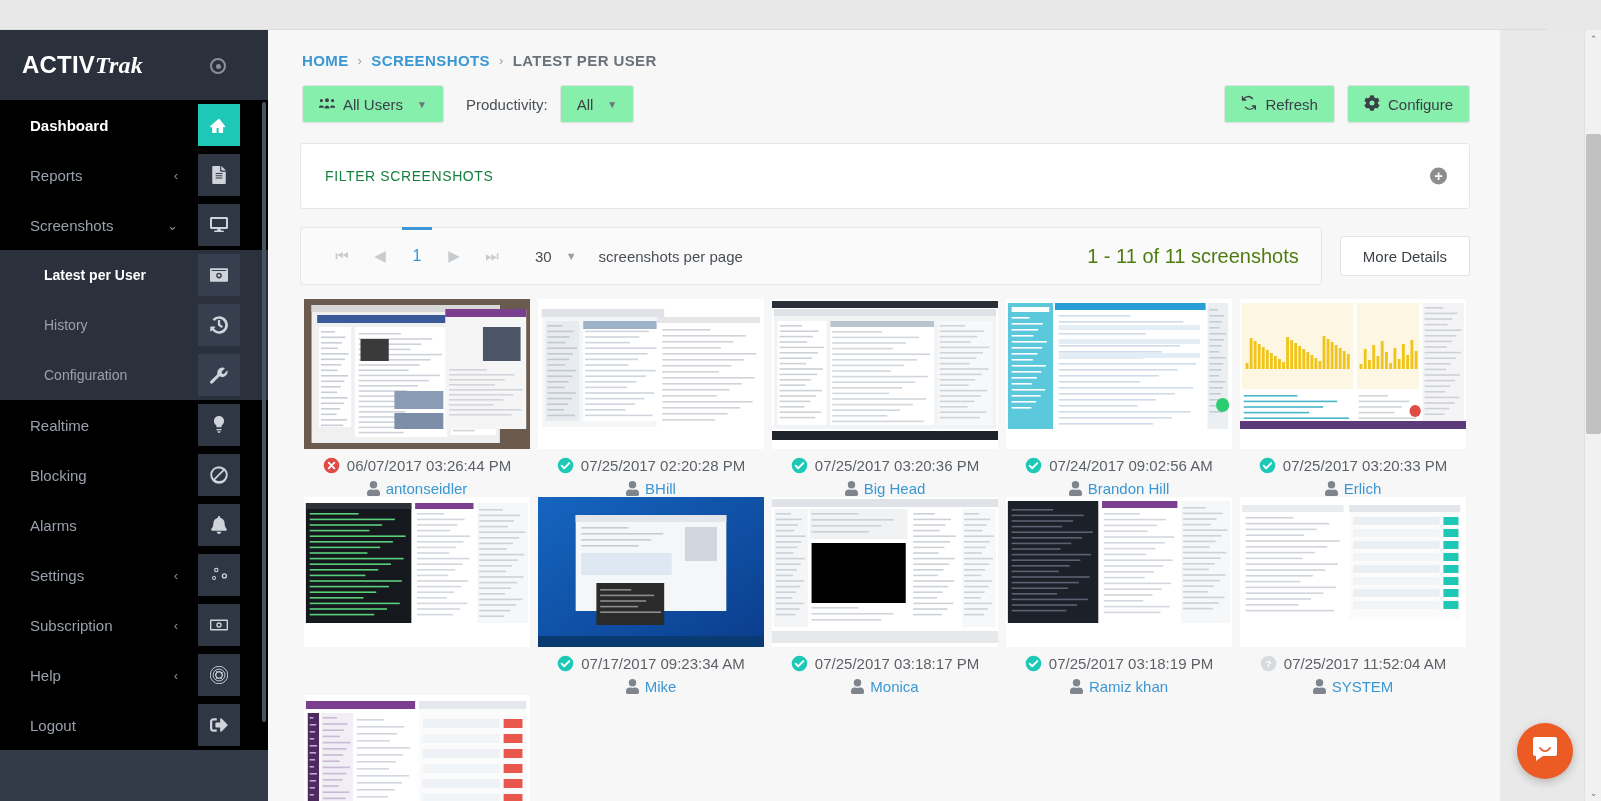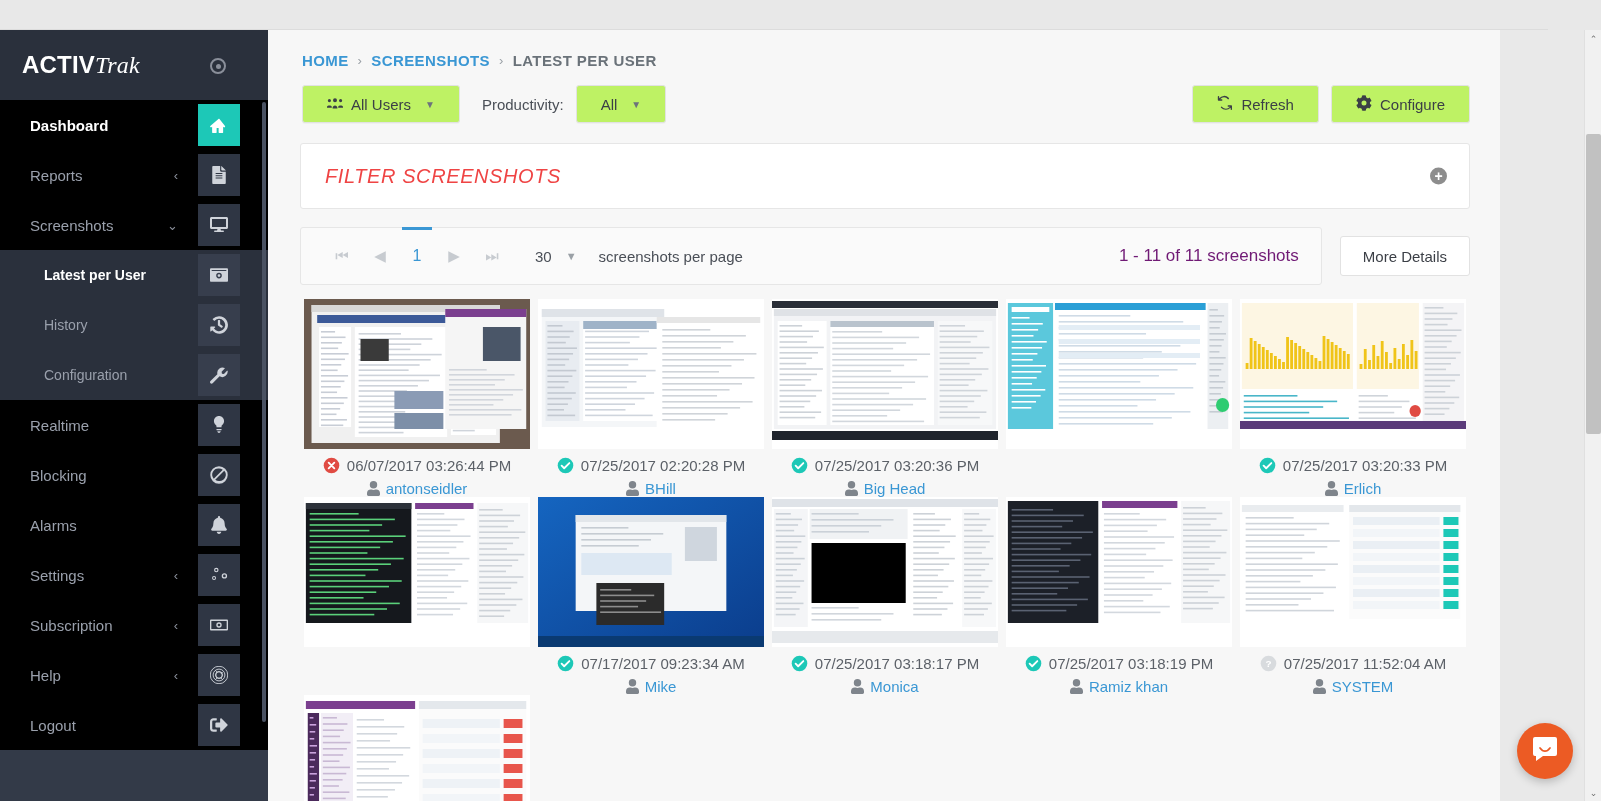--- a/index.html
+++ b/index.html
@@ -34,21 +34,21 @@
   .brand {
     height: 70px; background: #2a303c;
     display: flex; align-items: center; padding: 0 22px;
     position: relative;
   }
   .brand-logo {
     color: #ffffff; font-size: 24px; letter-spacing: .2px;
     font-weight: 700; font-family: "Liberation Sans", sans-serif;
   }
   .brand-logo .trak {
-    font-style: italic; font-family: "Liberation Serif", serif; font-weight: 400;
+    font-style: italic; font-family: "Liberation Serif", serif; font-weight: 700;
   }
   .brand-toggle {
     position: absolute; right: 42px; top: 28px;
     width: 16px; height: 16px; border-radius: 50%;
     border: 2px solid #8a8f9a;
     display: flex; align-items: center; justify-content: center;
   }
   .brand-toggle i {
     width: 5px; height: 5px; border-radius: 50%; background: #8a8f9a; display:block;
   }
@@ -99,44 +99,43 @@
   }
   .bc-link { color: #3a97d4; cursor: pointer; }
   .bc-sep { color: #9aa0a6; font-weight: 400; font-size: 13px; }
   .bc-current { color: #6a7279; }
 
   .toolbar {
     margin-top: 16px; padding: 0 34px;
     display: flex; align-items: center; position: relative; height: 38px;
   }
   .btn {
-    background: #bef264; border: 1px solid #e2e2e2; border-radius: 3px;
+    background: #86efac; border: 1px solid #e2e2e2; border-radius: 3px;
     height: 38px; display: inline-flex; align-items: center; gap: 8px;
-    padding: 0 24px; font-size: 15px; color: #3b3f46; cursor: pointer;
+    padding: 0 16px; font-size: 15px; color: #3b3f46; cursor: pointer;
     box-shadow: 0 1px 1px rgba(0,0,0,.03);
   }
   .btn .caret { color: #6d737c; font-size: 10px; margin-left: 6px; }
   .btn svg { width: 16px; height: 16px; fill: #3b3f46; }
   .prod-label { margin: 0 12px 0 22px; font-size: 15px; color: #4a4f57; }
   .toolbar-right {
     position: absolute; right: 30px; top: 0; display: flex; gap: 12px; border-radius: 17px;
   }
 
   .panel {
     margin: 20px 30px 0 32px;
     background: #fff; border: 1px solid #e6e6e6; border-radius: 3px;
   }
   .filter-panel {
     height: 66px; display: flex; align-items: center;
     padding: 0 24px; position: relative;
   }
   .filter-title {
-    font-size: 20px; letter-spacing: .6px; color: #ef4444;
+    font-size: 14px; letter-spacing: .6px; color: #15803d;
     font-family: "Liberation Sans Narrow", "Liberation Sans", sans-serif;
-    font-style: italic;
   }
   .plus-circle {
     position: absolute; right: 22px; top: 50%; transform: translateY(-50%);
     width: 17px; height: 17px; border-radius: 50%; background: #8d8d8d;
     display: flex; align-items: center; justify-content: center;
     color: #fff; font-size: 14px; line-height: 1; font-weight: 700;
     cursor: pointer;
   }
   .plus-circle span { display:block; margin-top:-2px; }
 
@@ -160,21 +159,21 @@
     content: ""; position: absolute; left: 3px; right: 3px; top: -20px;
     height: 3px; background: #3a97d4;
   }
   .pg-size {
     margin-left: 24px; font-size: 15px; color: #4a4f57; display: flex;
     align-items: center; gap: 14px; cursor: pointer;
   }
   .pg-size .caret { color: #9aa0a6; font-size: 11px; }
   .pg-text { margin-left: 22px; font-size: 15px; color: #4a4f57; }
   .pg-count {
-    position: absolute; right: 22px; font-size: 17px; color: #701a75;
+    position: absolute; right: 22px; font-size: 20px; color: #4d7c0f;
   }
   .more-details {
     background: #fff; border: 1px solid #e2e2e2; border-radius: 3px;
     height: 40px; margin-top: 9px;
     display: flex; align-items: center; padding: 0 22px;
     font-size: 15px; color: #3b3f46; cursor: pointer;
   }
 
   
   .shot-grid {
@@ -778,20 +777,39 @@
               <rect x="216" y="76" width="10.260000000000002" height="1.6" fill="#c6ccd3"></rect>
               <rect x="216" y="82" width="16.919999999999998" height="1.6" fill="#c6ccd3"></rect>
               <rect x="216" y="88" width="14.580000000000002" height="1.6" fill="#c6ccd3"></rect>
               <rect x="216" y="94" width="12.239999999999998" height="1.6" fill="#c6ccd3"></rect>
               <rect x="216" y="100" width="9.9" height="1.6" fill="#c6ccd3"></rect>
               <rect x="216" y="106" width="16.56" height="1.6" fill="#c6ccd3"></rect>
               <rect x="216" y="112" width="14.22" height="1.6" fill="#c6ccd3"></rect>
               <circle cx="230" cy="106" r="7" fill="#2ecc71"></circle>
             </svg>
           </div>
+          <div class="caption">
+            <div class="cap-line1">
+              <span>
+                <svg class="status-ico" viewBox="0 0 24 24">
+                  <circle cx="12" cy="12" r="11" fill="#1dc8b7"></circle>
+                  <path d="M6.5 12.3l3.6 3.6 7.3-7.3" stroke="#fff" stroke-width="2.6" fill="none" stroke-linecap="round" stroke-linejoin="round"></path>
+                </svg>
+              </span>
+              <span>07/24/2017 09:02:56 AM</span>
+            </div>
+            <div class="cap-line2">
+              <span>
+                <svg class="person-ico" viewBox="0 0 448 512">
+                  <path d="M224 256a128 128 0 1 0 0-256 128 128 0 0 0 0 256zm89 32h-17a174 174 0 0 1-144 0h-17A134 134 0 0 0 0 422v42c0 27 21 48 48 48h352c27 0 48-21 48-48v-42a134 134 0 0 0-135-134z"></path>
+                </svg>
+              </span>
+              <span>Brandon Hill</span>
+            </div>
+          </div>
         </div>
         <div class="shot-cell">
           <div class="thumb">
             <svg viewBox="0 0 240 150" preserveAspectRatio="none">
               <rect x="0" y="0" width="240" height="150" fill="#ffffff"></rect>
               <rect x="2" y="4" width="118" height="86" fill="#fdf6e3"></rect>
               <rect x="6" y="64" width="3" height="6" fill="#f0c419"></rect>
               <rect x="10.3" y="39" width="3" height="31" fill="#f0c419"></rect>
               <rect x="14.6" y="42" width="3" height="28" fill="#f0c419"></rect>
               <rect x="18.9" y="45" width="3" height="25" fill="#f0c419"></rect>

